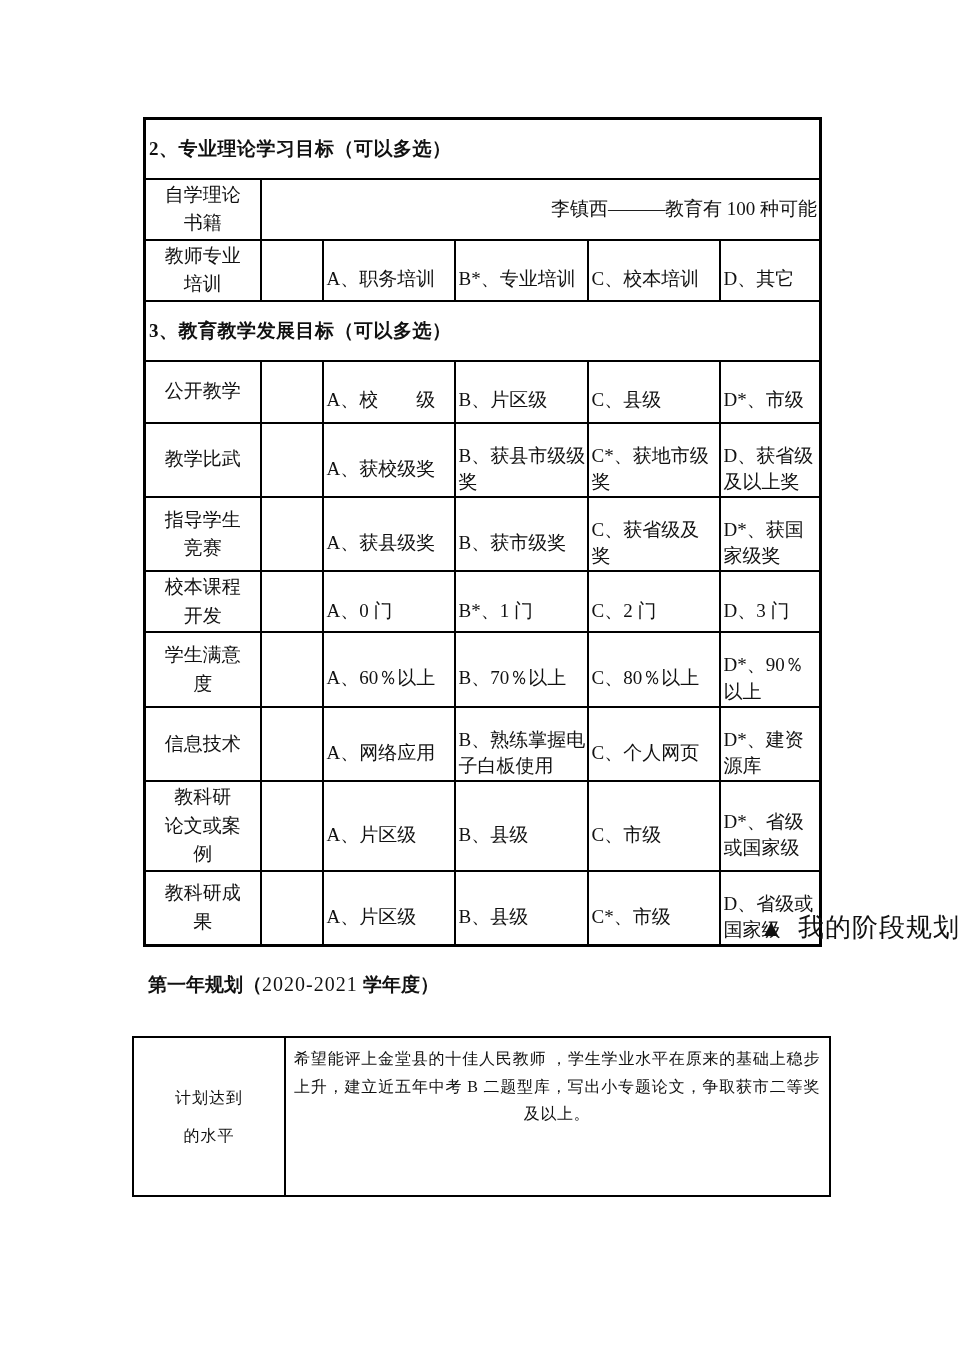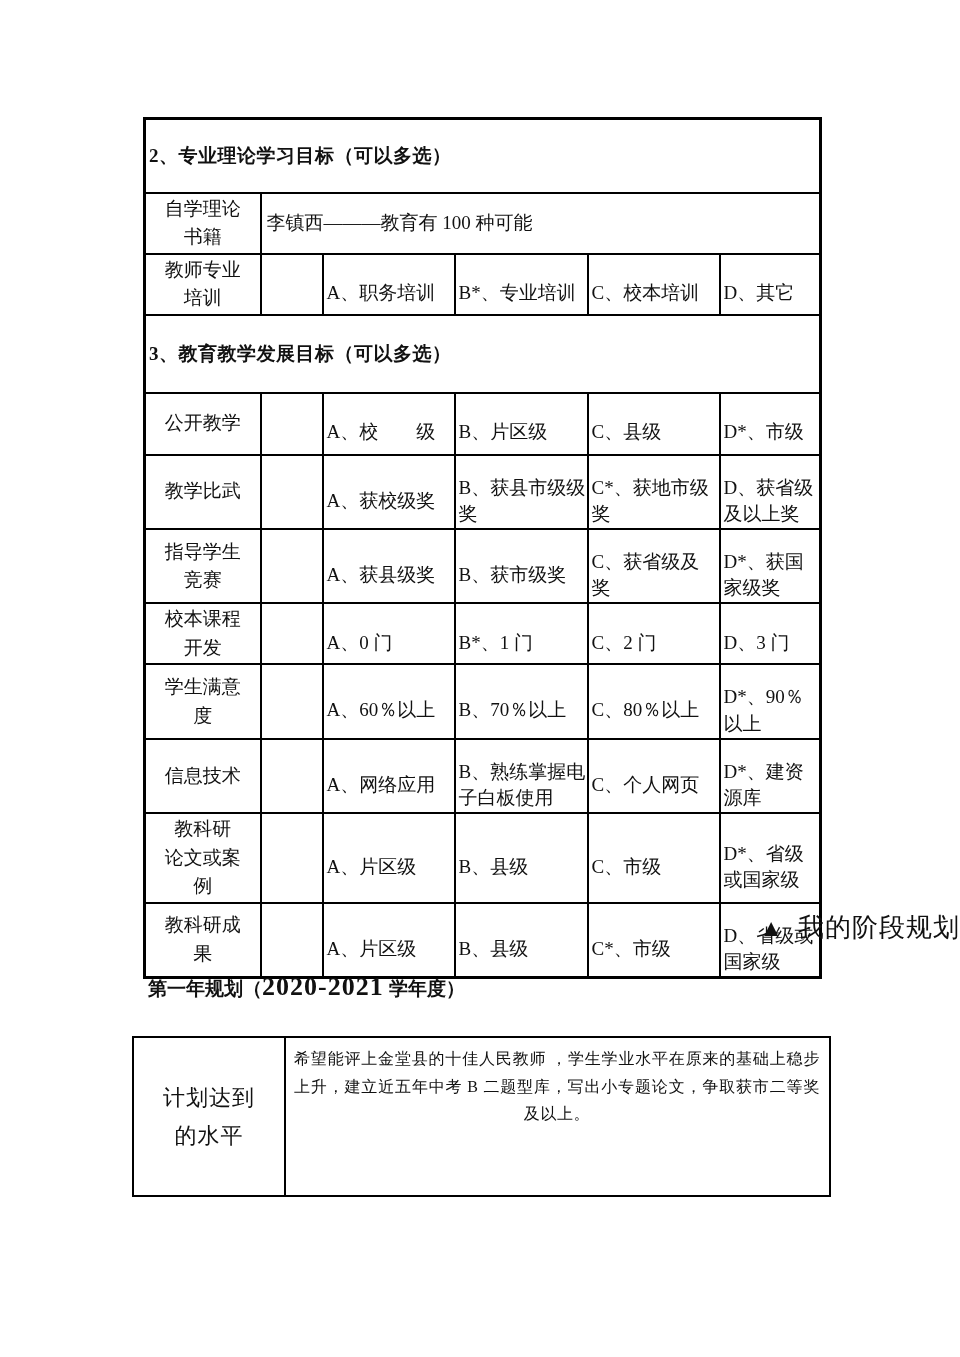--- a/index.html
+++ b/index.html
@@ -34,21 +34,21 @@
     text-align: center;
     line-height: 1.5;
     padding: 1px 16px;
   }
   td.opt {
     text-align: left;
     line-height: 1.38;
     padding: 19px 1px 1px 3px;
   }
   td.val {
-    text-align: left;
+    text-align: right;
     padding: 1px 2px 1px 5px;
   }
   td.sel { background: #ffffff; }
 
   
   .stage-heading {
     position: absolute; top: 906px; left: 0; width: 960px;
     text-align: right;
     font-size: 26px;
     line-height: 44px;
@@ -63,37 +63,37 @@
     position: absolute; left: 148px; top: 972px; width: 660px;
     white-space: nowrap;
   }
   .year-heading .yh-prefix,
   .year-heading .yh-suffix {
     font-family: "Liberation Sans", sans-serif;
     font-weight: bold;
     font-size: 19px;
   }
   .year-heading .yh-years {
-    font-size: 26px;
+    font-size: 20px;
     font-family: "Liberation Serif", "DejaVu Serif", serif;
-    font-weight: bold;
+    font-weight: normal;
     letter-spacing: 1px;
   }
 
   
   table.plan {
     position: absolute; left: 132px; top: 1036px; width: 697px; height: 161px;
     border-collapse: collapse; table-layout: fixed;
     border: 2px solid #000;
   }
   table.plan td { border: 2px solid #000; }
   td.plan-label {
     text-align: center;
     vertical-align: middle;
-    font-size: 22px;
+    font-size: 16px;
     letter-spacing: 1px;
   }
   td.plan-label .line { line-height: 38px; }
   td.plan-content {
     vertical-align: top;
     padding: 7px 9px 6px 8px;
     font-size: 16px;
     line-height: 1.72;
     letter-spacing: 0.6px;
     text-align: justify;
@@ -108,36 +108,36 @@
   <table class="goals">
     <colgroup>
       <col style="width:116px">
         <col style="width:62px">
         <col style="width:132px">
       <col style="width:133px">
         <col style="width:132px">
         <col style="width:101px">
     </colgroup>
     <tbody>
-        <tr style="height:74px">
+        <tr style="height:60px">
       <td class="sec" colspan="6">2、专业理论学习目标（可以多选）</td>
     </tr>
     <tr style="height:58px">
       <td class="lbl">自学理论书籍</td>
       <td class="val" colspan="5">李镇西———教育有 100 种可能</td>
     </tr>
     <tr style="height:58px">
       <td class="lbl">教师专业培训</td>
       <td class="sel"></td>
       <td class="opt">A、职务培训</td>
       <td class="opt">B*、专业培训</td>
       <td class="opt">C、校本培训</td>
       <td class="opt">D、其它</td>
     </tr>
-    <tr style="height:78px">
+    <tr style="height:60px">
       <td class="sec" colspan="6">3、教育教学发展目标（可以多选）</td>
     </tr>
 
     <tr style="height:62px">
       <td class="lbl">公开教学</td>
       <td class="sel"></td>
       <td class="opt">A、校　　级</td>
       <td class="opt">B、片区级</td>
       <td class="opt">C、县级</td>
       <td class="opt">D*、市级</td>

